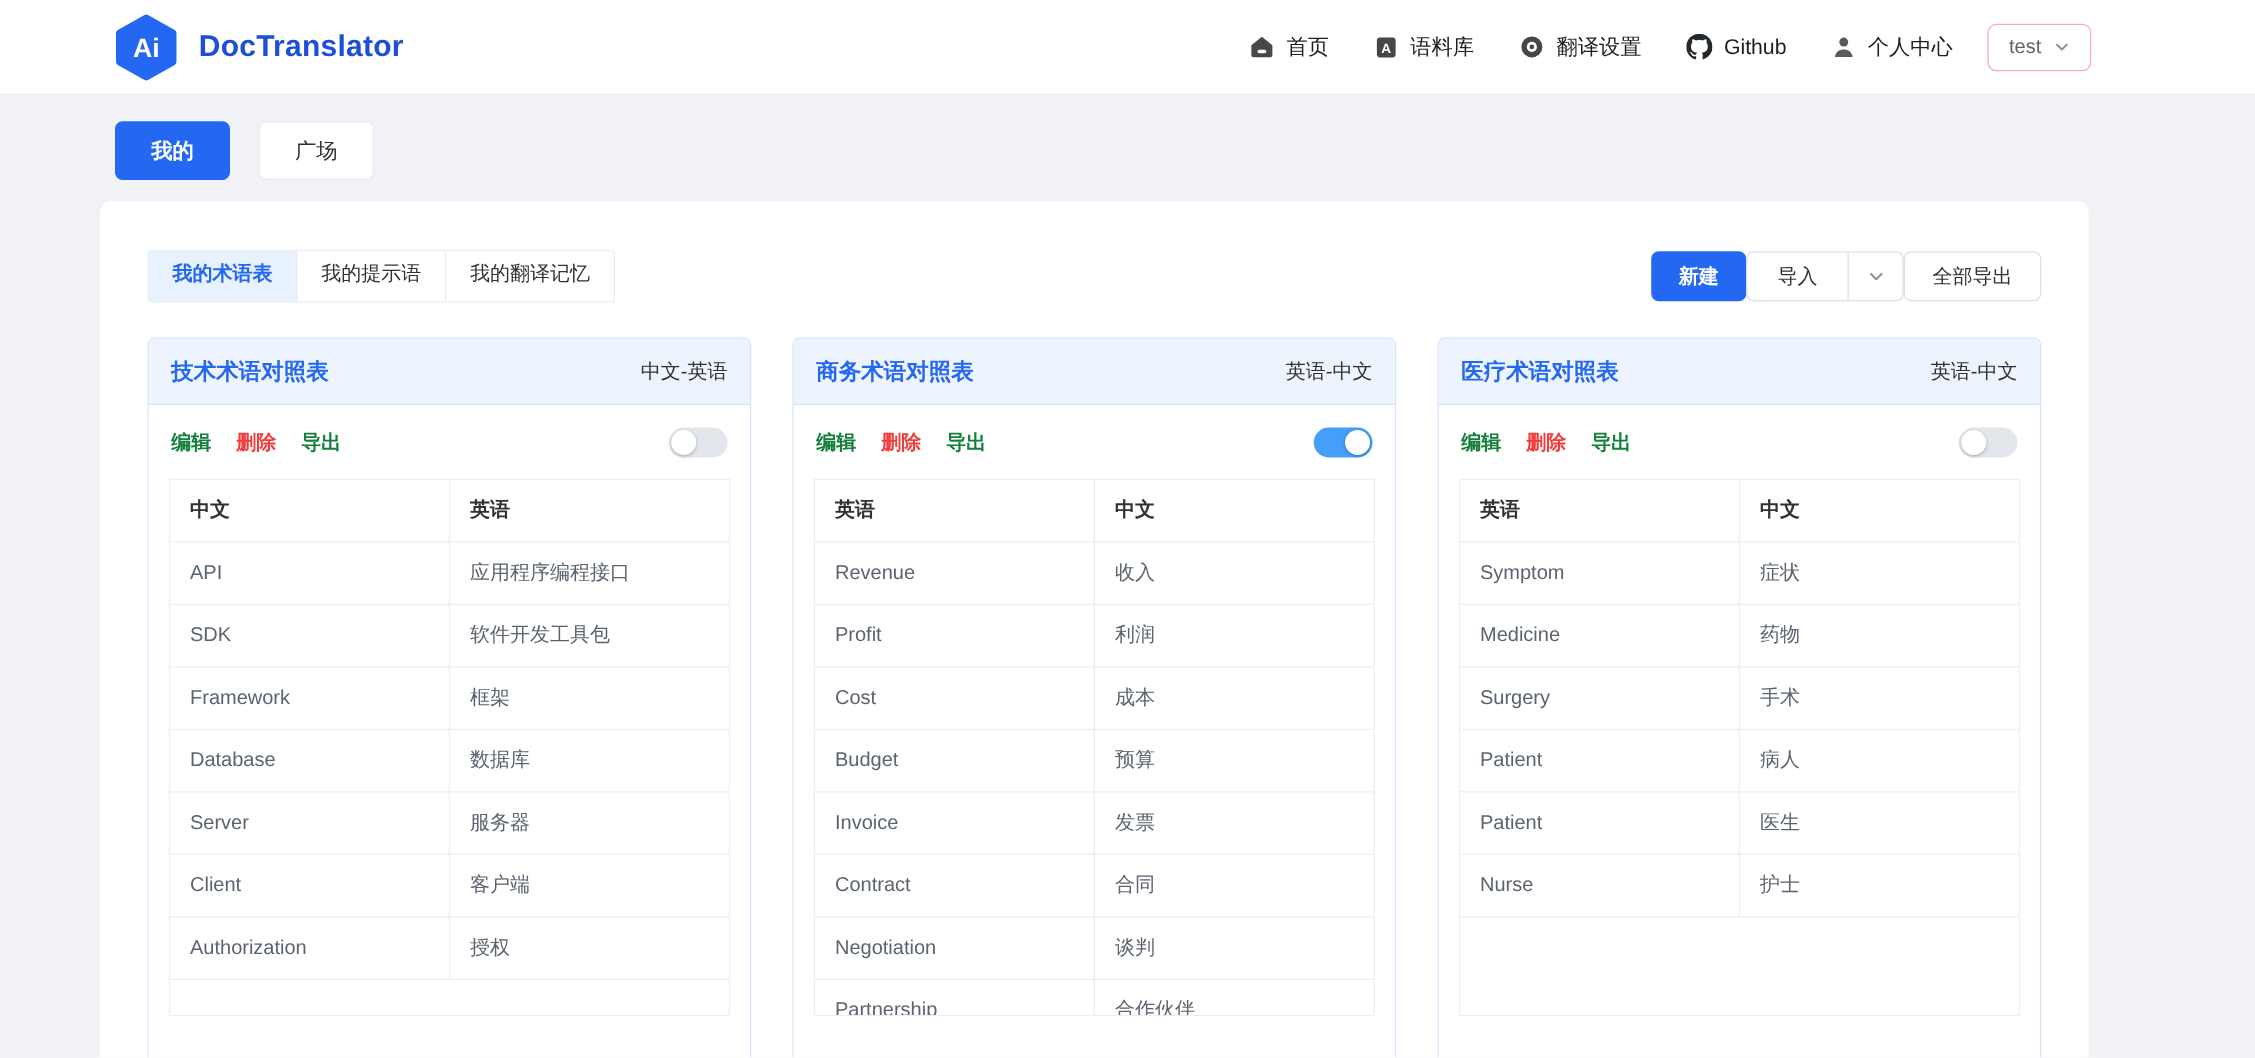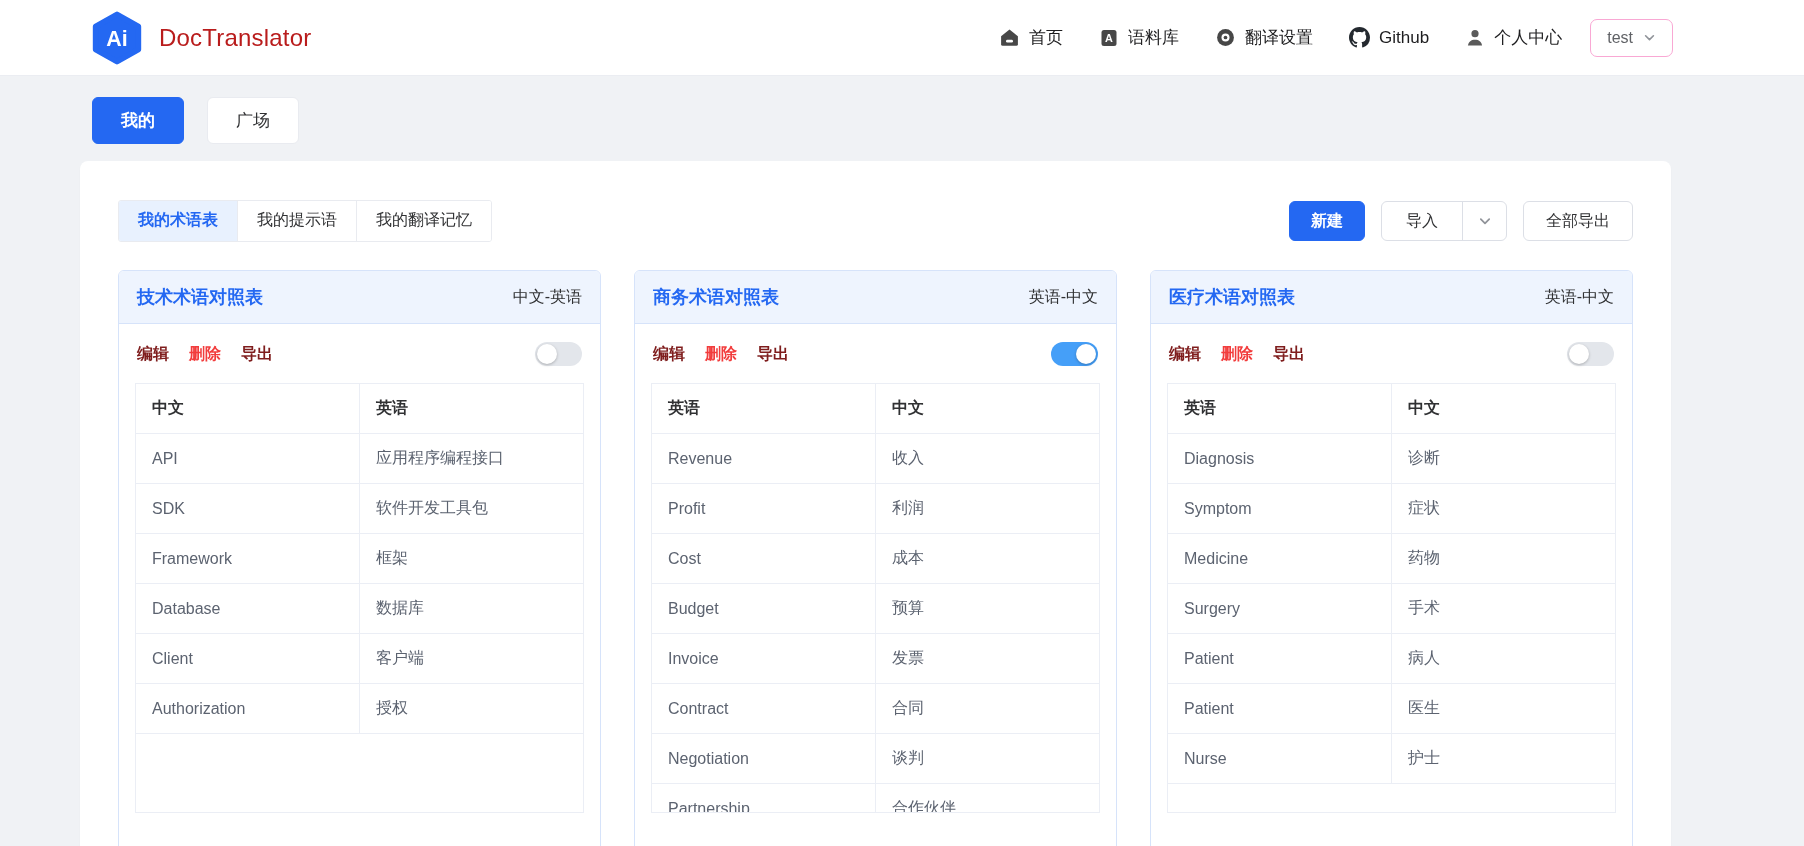--- a/index.html
+++ b/index.html
@@ -9,21 +9,21 @@
     font-family:"Liberation Sans", sans-serif;
     color:#303133;
   }
   
   .hdr {
     height:76px; background:#fff; display:flex; align-items:center;
     padding:0 131px 0 90px; border-bottom:1px solid #ebedf2;
   }
   .brand { display:flex; align-items:center; gap:15px; }
   .logo { width:54px; height:54px; display:block; }
-  .app-title { font-size:24px; font-weight:normal; color:#b91c1c; letter-spacing:.2px;text-align:right; }
+  .app-title { font-size:24px; font-weight:bold; color:#1d4ed8; letter-spacing:.2px;text-align:right; }
   .nav { margin-left:auto; display:flex; align-items:center; gap:36px; }
   .nav-item { display:flex; align-items:center; gap:9px; font-size:17px; color:#1d1d1f; cursor:pointer; }
   .nav-item svg { display:block; }
   .account-btn {
     margin-left:28px; display:flex; align-items:center; gap:10px;
     border:1px solid #f9a8d4; border-radius:7px; background:#fff;
     padding:9px 16px; font-size:16px; color:#606266; cursor:pointer;
   }
   
   .page { padding:21px 133px 0 80px; }
@@ -41,41 +41,41 @@
     box-shadow:0 1px 2px rgba(0,0,0,.03);
   }
   .panel-top { display:flex; align-items:center; justify-content:space-between; }
   .seg { display:inline-flex; border:1px solid #e9ebf0; border-radius:3px; overflow:hidden; background:#fff; }
   .seg-tab {
     height:40px; line-height:38px; padding:0 19px; font-size:16px; color:#303133;
     border-right:1px solid #e9ebf0; background:#fff; cursor:pointer; white-space:nowrap;
   }
   .seg-tab:last-child { border-right:none; }
   .seg-tab.active { background:#e8f1fe; color:#2468f2; font-weight:bold; }
-  .top-btns { display:flex; align-items:flex-end; gap:16px; }
+  .top-btns { display:flex; align-items:flex-end; }
   .btn {
     height:40px; border-radius:6px; font-size:16px; display:inline-flex; align-items:center;
     justify-content:center; border:1px solid #dcdfe6; background:#fff; color:#303133;
     padding:0 22px; cursor:pointer; white-space:nowrap;
   }
   .btn-primary { background:#2468f2; border-color:#2468f2; color:#fff; padding:0 21px; font-weight:bold; }
   .split { display:inline-flex; height:40px; border:1px solid #dcdfe6; border-radius:6px; background:#fff; overflow:hidden; }
   .split-label { padding:0 24px; display:flex; align-items:center; font-size:16px; color:#303133; cursor:pointer; }
   .split-caret { width:44px; display:flex; align-items:center; justify-content:center; border-left:1px solid #dcdfe6; cursor:pointer; }
   
   .cards { display:grid; grid-template-columns:repeat(3,1fr); gap:33px; margin-top:28px; }
   .card { background:#fff; border:1px solid #d6e3fa; border-radius:6px; height:592px; overflow:hidden; }
   .card-hd {
     height:53px; background:#eef4fe; border-bottom:1px solid #d6e3fa;
     display:flex; align-items:center; justify-content:space-between; padding:0 18px;
   }
   .card-title { color:#2468f2; font-weight:bold; font-size:18px; cursor:pointer; }
   .card-lang { color:#303133; font-size:16px; }
   .card-actions { display:flex; align-items:center; gap:20px; padding:18px 18px 17px; }
-  .link { font-size:16px; color:#7f1d1d; font-weight:bold; cursor:pointer; }
+  .link { font-size:16px; color:#15803d; font-weight:bold; cursor:pointer; }
   .link.danger { color:#f23c3c; }
   .toggle { margin-left:auto; width:47px; height:24px; border-radius:12px; background:#e3e6eb; position:relative; cursor:pointer; }
   .toggle .knob { position:absolute; top:2px; left:2px; width:20px; height:20px; border-radius:50%; background:#fff; box-shadow:0 1px 3px rgba(0,0,0,.25); }
   .toggle.on { background:#459ff8; }
   .toggle.on .knob { left:auto; right:2px; }
   .tbl-wrap { margin:0 16px; height:430px; overflow:hidden; border:1px solid #ebeef5; }
   table { width:100%; border-collapse:collapse; font-size:16px; table-layout:fixed; }
   th, td { text-align:left; padding:14px 16px; border-bottom:1px solid #ebeef5; }
   th { color:#303133; font-weight:bold; }
   td { color:#5c6370; }
@@ -198,20 +198,24 @@
                 </tr>
                 <tr>
                   <td>Framework</td>
                   <td>框架</td>
                 </tr>
                 <tr>
                   <td>Database</td>
                   <td>数据库</td>
                 </tr>
                 <tr>
+                  <td>Server</td>
+                  <td>服务器</td>
+                </tr>
+                <tr>
                   <td>Client</td>
                   <td>客户端</td>
                 </tr>
                 <tr>
                   <td>Authorization</td>
                   <td>授权</td>
                 </tr>
               </tbody>
       </table>
     </div>
@@ -292,24 +296,20 @@
     <div class="tbl-wrap">
       <table>
         <thead>
           <tr>
             <th>英语</th>
             <th>中文</th>
           </tr>
         </thead>
         <tbody>
                 <tr>
-                  <td>Diagnosis</td>
-                  <td>诊断</td>
-                </tr>
-                <tr>
                   <td>Symptom</td>
                   <td>症状</td>
                 </tr>
                 <tr>
                   <td>Medicine</td>
                   <td>药物</td>
                 </tr>
                 <tr>
                   <td>Surgery</td>
                   <td>手术</td>

